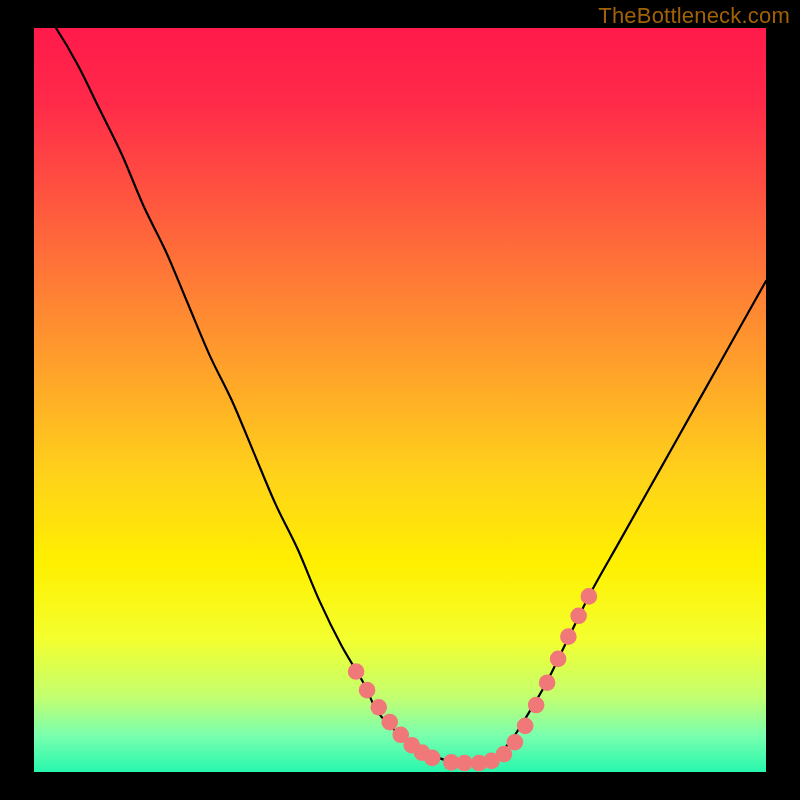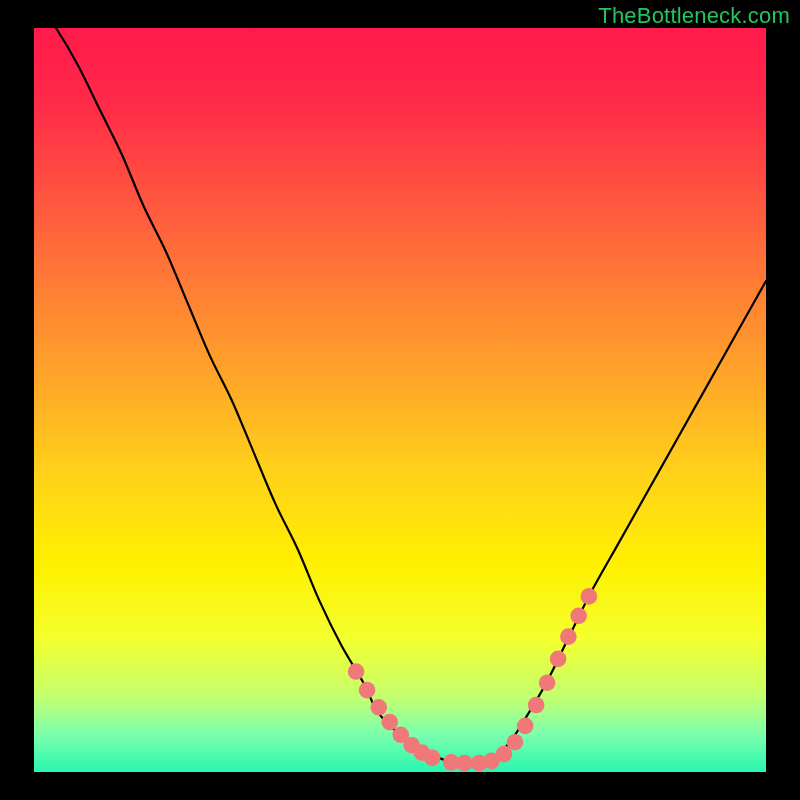--- a/index.html
+++ b/index.html
@@ -15,21 +15,21 @@
     width: 800px;
     height: 800px;
   }
   .watermark {
     position: absolute;
     top: 3px;
     right: 10px;
     font-family: Arial, Helvetica, sans-serif;
     font-size: 22px;
     font-weight: 500;
-    color: #22c55e;
+    color: #a16207;
     letter-spacing: 0.2px;
     z-index: 5;
   }
   svg {
     position: absolute;
     top: 0;
     left: 0;
   }
 </style>
 </head>

